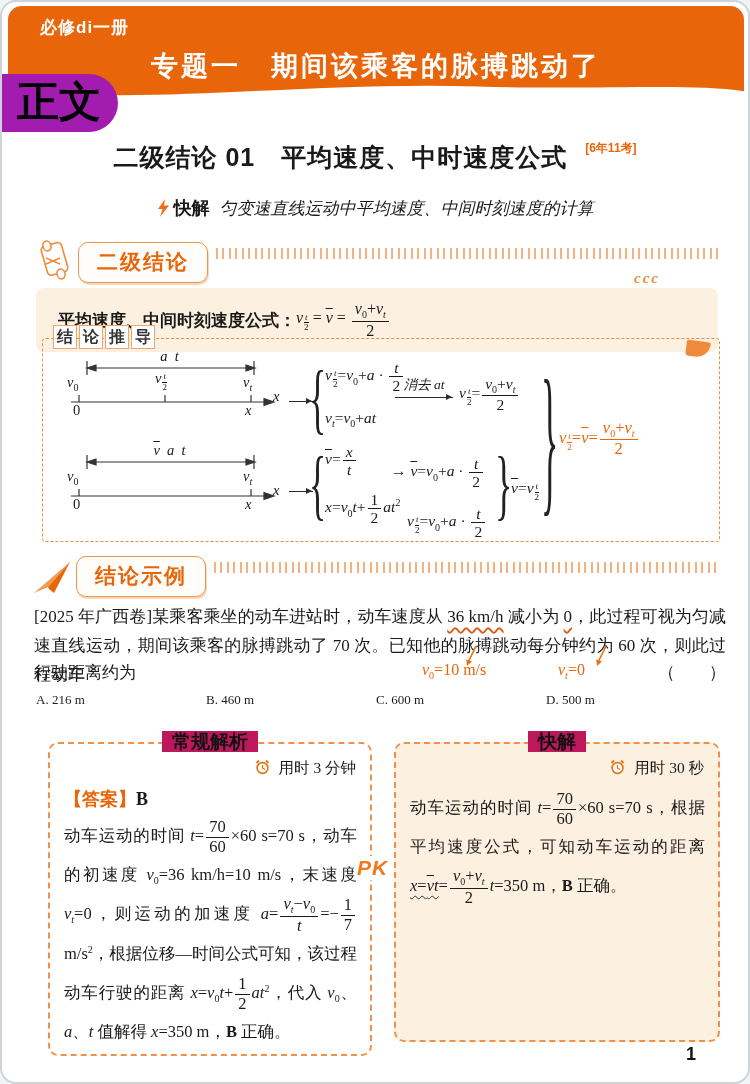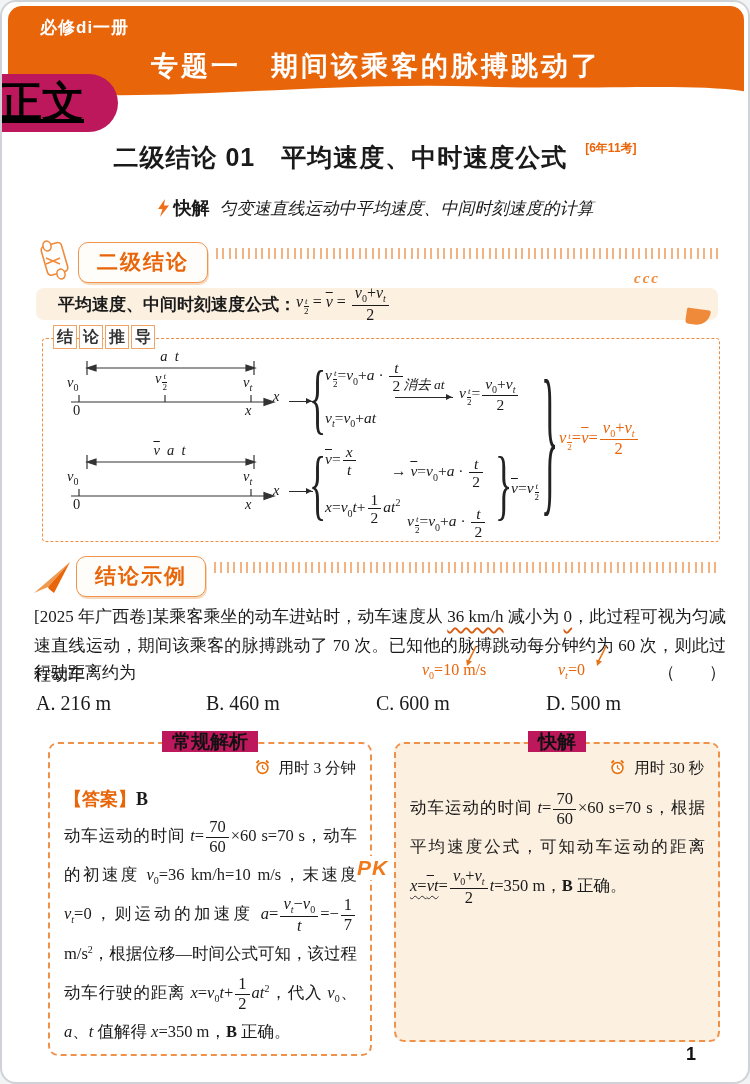--- a/index.html
+++ b/index.html
@@ -7,39 +7,39 @@
         border:2px solid #cfd3d7;border-radius:16px;box-sizing:border-box;overflow:hidden;
         font-family:"Liberation Serif",serif;color:#1a1a1a;}
   .sans{font-family:"Liberation Sans",sans-serif;}
   
   .banner{position:absolute;left:6px;top:4px;width:736px;height:100px;background:#e8650a;
           border-radius:14px 14px 2px 2px;}
   .book-label{position:absolute;left:32px;top:10px;color:#fff;font:700 17px "Liberation Sans",sans-serif;letter-spacing:1px;}
   .chapter{position:absolute;left:0;right:0;top:42px;text-align:center;color:#fff;
            font:700 27px "Liberation Serif",serif;letter-spacing:3px;}
   .wave{position:absolute;bottom:-1px;left:0;width:100%;height:28px;}
-  .side-tab{position:absolute;left:-2px;top:72px;width:118px;height:58px;background:#be185d;
-            border-radius:0 30px 30px 0;line-height:58px;z-index:6;
-            font:700 42px "Liberation Sans",sans-serif;color:#000;text-decoration:underline;}
+  .side-tab{position:absolute;left:-2px;top:72px;width:118px;height:58px;background:#a21caf;
+            border-radius:0 30px 30px 0;text-align:center;line-height:58px;z-index:6;
+            font:700 42px "Liberation Sans",sans-serif;color:#000;}
   
   .topic{position:absolute;left:0;right:0;top:138px;text-align:center;}
   .topic .t1{font:700 25px "Liberation Sans",sans-serif;letter-spacing:1px;}
   .topic .tag{color:#e8650a;font:700 12px "Liberation Sans",sans-serif;vertical-align:14px;margin-left:18px;}
   .quick{position:absolute;left:0;right:0;top:194px;text-align:center;font-size:17px;}
   .quick b{font:700 18px "Liberation Sans",sans-serif;margin:0 10px 0 4px;}
   .quick .kai{font-style:italic;}
   
   .sechead{position:absolute;left:30px;right:28px;display:flex;align-items:center;}
   .hdbox{border:1.6px solid #f0934c;background:#fffdf9;border-radius:10px;padding:5px 18px 6px 18px;
          color:#e8650a;font:700 21px "Liberation Sans",sans-serif;letter-spacing:2px;
          box-shadow:1px 2px 0 #f6d9bd;}
   .deco{flex:1;height:11px;margin:0 0 18px 8px;align-self:center;
         background:repeating-linear-gradient(90deg,#f2b282 0 2px,transparent 2px 6.5px);}
   
-  .fbox{position:absolute;left:34px;top:286px;width:682px;height:32px;background:#fcf0e1;
+  .fbox{position:absolute;left:34px;top:286px;width:682px;height:64px;background:#fcf0e1;
         border-radius:8px;display:flex;align-items:center;padding-left:22px;box-sizing:border-box;}
   .flabel{font:700 17px "Liberation Sans",sans-serif;}
   .math{font-size:16px;white-space:nowrap;}
   .ccc{position:absolute;right:58px;top:-18px;color:#ef8a3a;font:700 italic 15px "Liberation Serif",serif;letter-spacing:2px;}
   .fold{position:absolute;right:8px;bottom:-5px;width:24px;height:16px;background:#ef8a3a;
         border-radius:2px 2px 16px 4px;transform:rotate(8deg);}
   
   i{font-family:"Liberation Serif",serif;}
   .fr{display:inline-block;vertical-align:middle;text-align:center;line-height:1.12;margin:0 2px;}
   .fr .n{display:block;border-bottom:1px solid currentColor;padding:0 3px;}
@@ -68,21 +68,21 @@
   .brc{position:absolute;font:400 36px "Liberation Serif",serif;color:#222;transform:scaleY(2.2);transform-origin:50% 50%;line-height:36px;}
   .brc.big{transform:scaleY(4.6);}
   
   .para{position:absolute;left:32px;top:600px;width:692px;font-size:17px;line-height:29px;text-align:justify;}
   .wvo{text-decoration:underline wavy #d85c12 1.5px;text-underline-offset:5px;}
   .wv{text-decoration:underline wavy #333 1px;text-underline-offset:4px;}
   .line3{position:absolute;left:32px;top:659px;width:692px;height:30px;font-size:17px;}
   .ann{position:absolute;color:#e8650a;font-size:16px;white-space:nowrap;}
   .bracket{position:absolute;right:0;top:0;font-size:17px;}
   .annarr{position:absolute;}
-  .opts{position:absolute;left:32px;top:690px;width:692px;height:26px;font-size:20px;}
+  .opts{position:absolute;left:32px;top:690px;width:692px;height:26px;font-size:13px;}
   .opt{position:absolute;white-space:nowrap;}
   
   .solbox{position:absolute;border:2px dashed #f0914a;border-radius:10px;box-sizing:border-box;}
   .lbox{left:46px;top:740px;width:324px;height:314px;background:#fff;}
   .rbox{left:392px;top:740px;width:326px;height:300px;background:#fcf0e1;}
   .boxtitle{position:absolute;left:0;right:0;top:-15px;text-align:center;}
   .boxtitle span{background:#be185d;padding:0 10px;font:700 19px "Liberation Sans",sans-serif;color:#111;}
   .timerow{margin:14px 14px 0 0;text-align:right;font-size:15.5px;}
   .timerow svg{vertical-align:-2px;margin-right:5px;}
   .ansrow{margin:8px 0 0 14px;font:700 18px "Liberation Serif",serif;}

